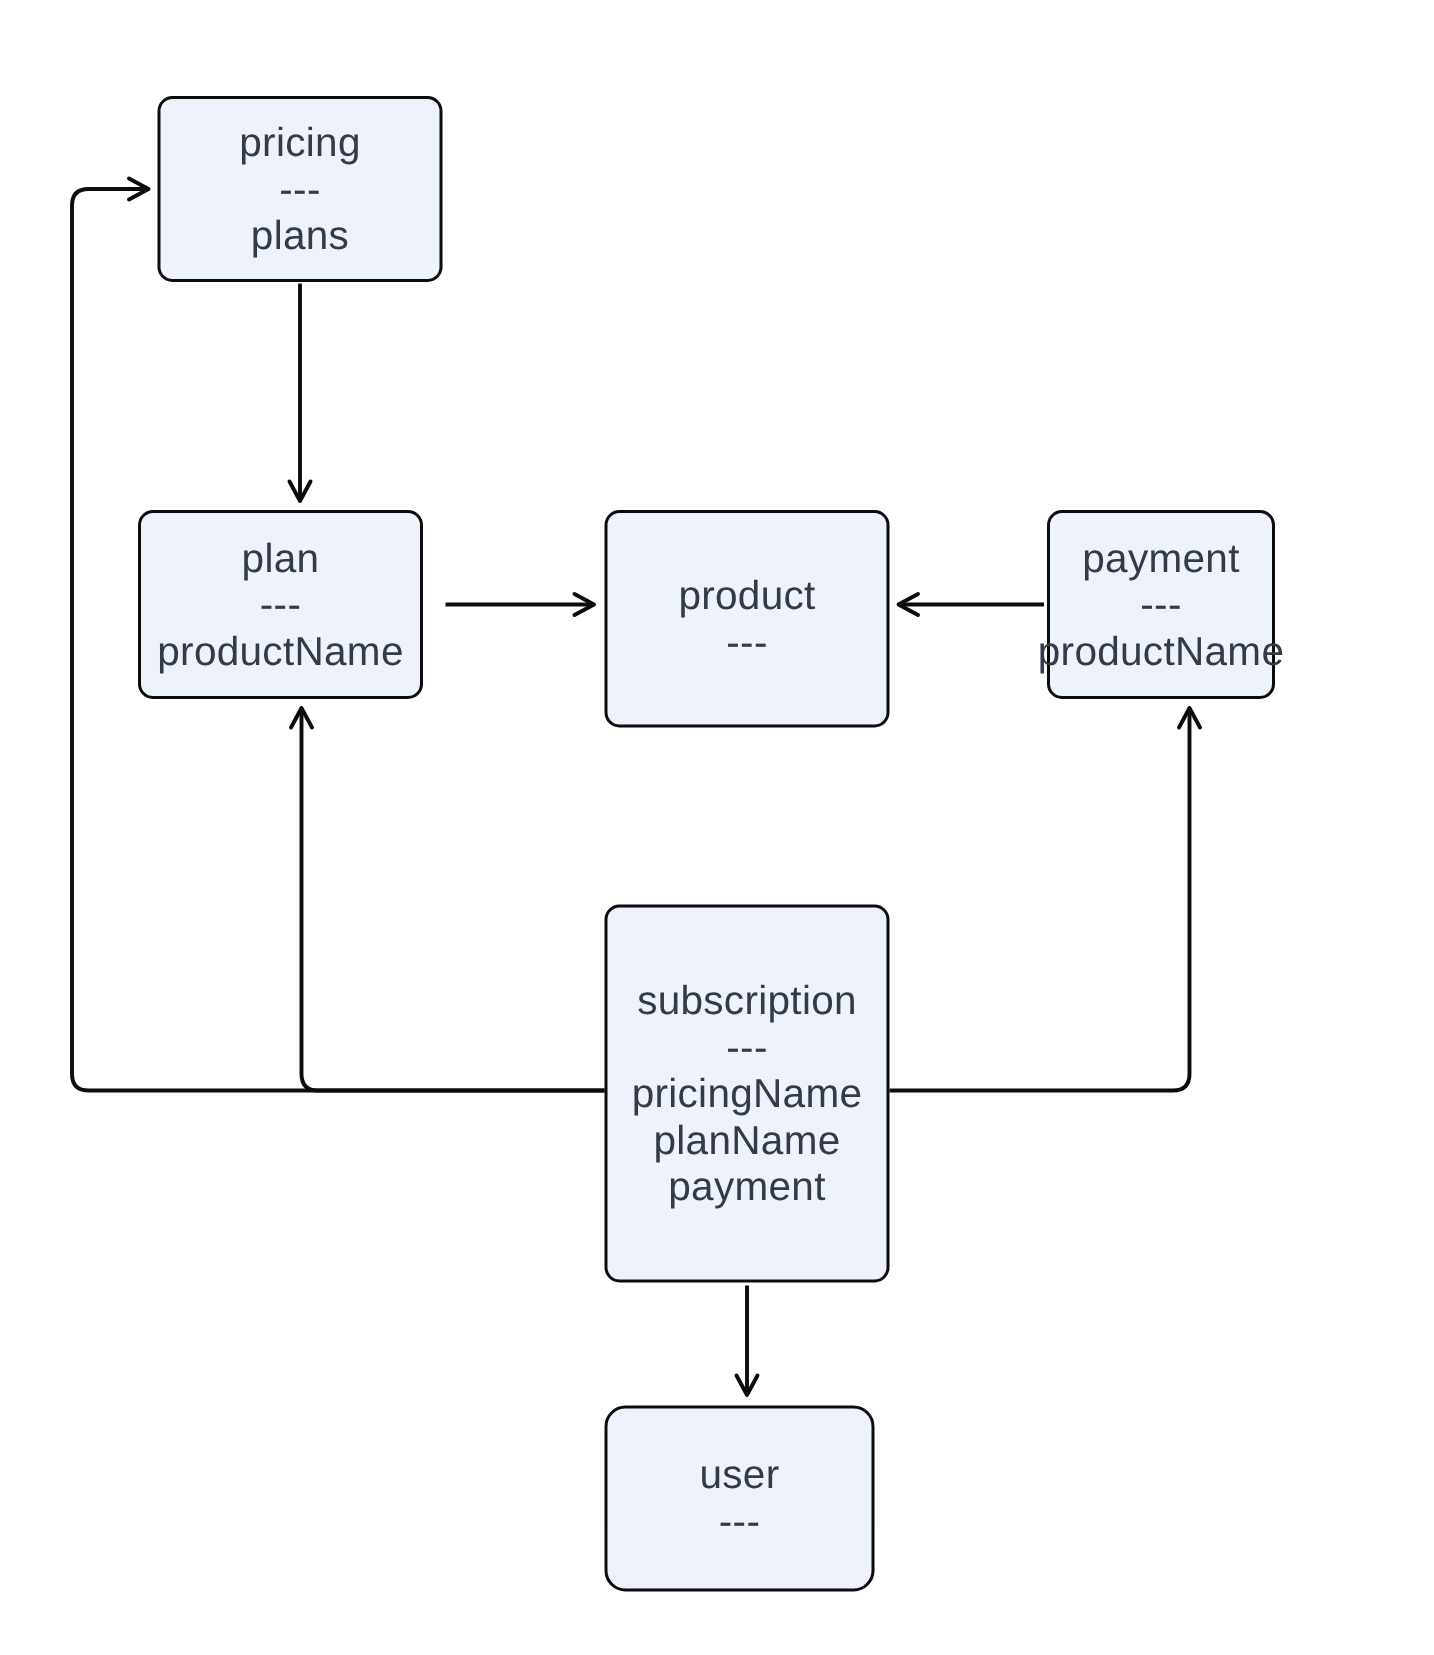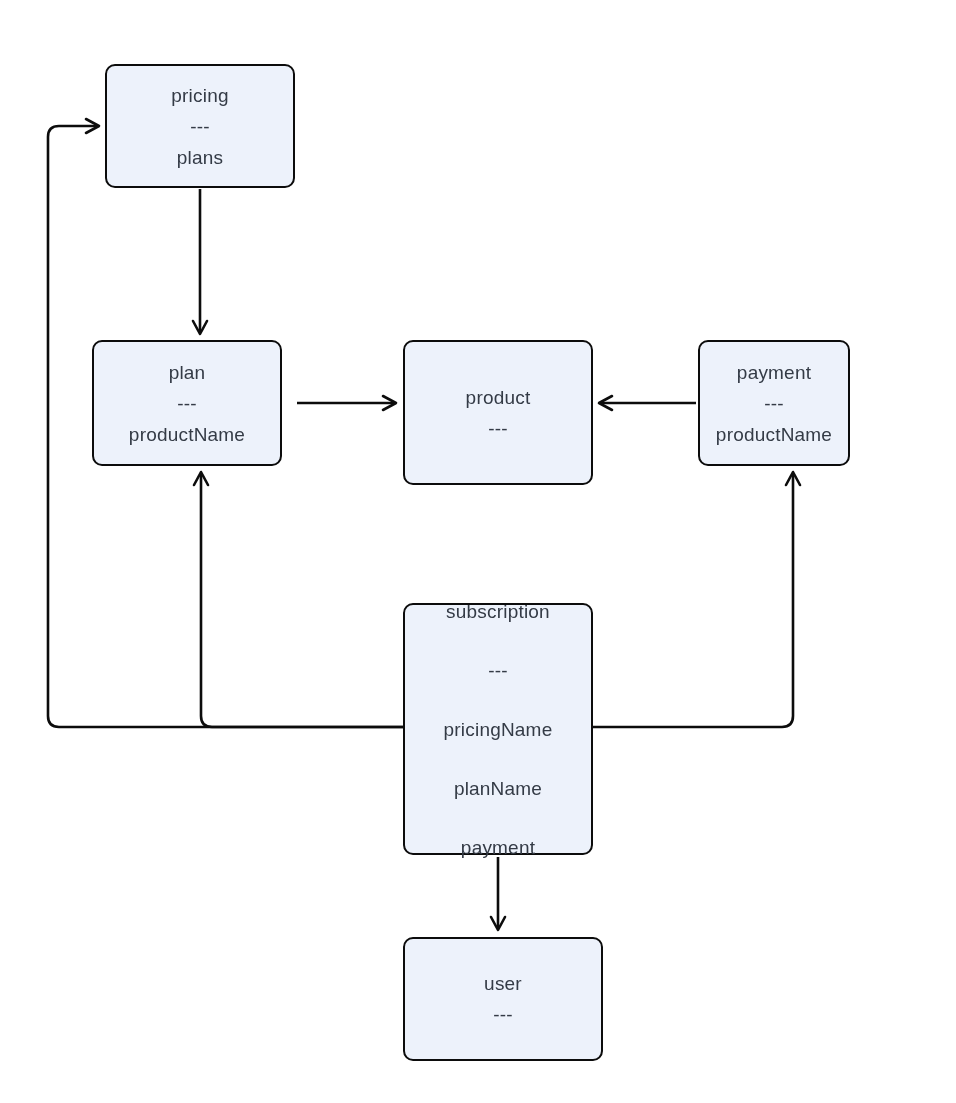--- a/index.html
+++ b/index.html
@@ -32,21 +32,21 @@
     box-sizing: border-box;
     background: var(--node-fill, #edf2fb);
     border: 2.8px solid var(--node-stroke, #0c0c0c);
     border-radius: 10px;
     display: flex;
     flex-direction: column;
     align-items: center;
     justify-content: center;
     text-align: center;
     color: var(--text, #343b46);
-    font-size: 19px;
+    font-size: 27px;
     line-height: 31px;
     letter-spacing: 0.2px;
   }
   .node span {
     display: block;
     white-space: nowrap;
   }
 </style>
 </head>
 <body>
@@ -91,26 +91,26 @@
     <span>product</span>
     <span>---</span>
   </div>
 
   <div class="node" style="left:698px; top:340px; width:152px; height:126px;">
     <span>payment</span>
     <span>---</span>
     <span>productName</span>
   </div>
 
-  <div class="node" style="left:403px; top:603px; width:190px; height:252px;gap:28px;">
+  <div class="node" style="left:403px; top:603px; width:190px; height:252px;">
     <span>subscription</span>
     <span>---</span>
     <span>pricingName</span>
     <span>planName</span>
     <span>payment</span>
   </div>
 
-  <div class="node" style="left:403px; top:937px; width:200px; height:124px;">
+  <div class="node" style="left:403px; top:937px; width:180px; height:124px;border-radius:14px;">
     <span>user</span>
     <span>---</span>
   </div>
 
 </div>
 
 </body></html>

